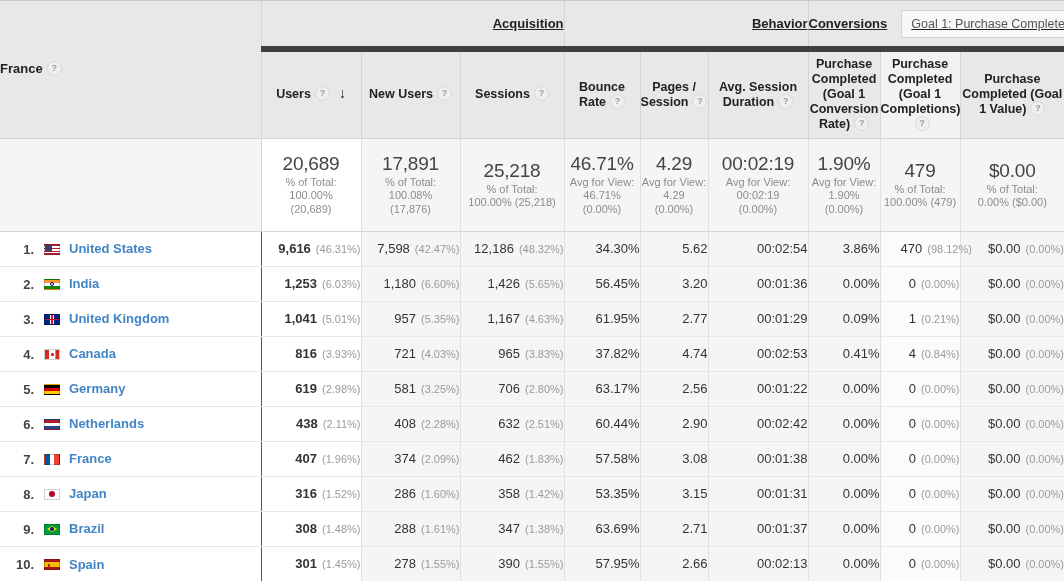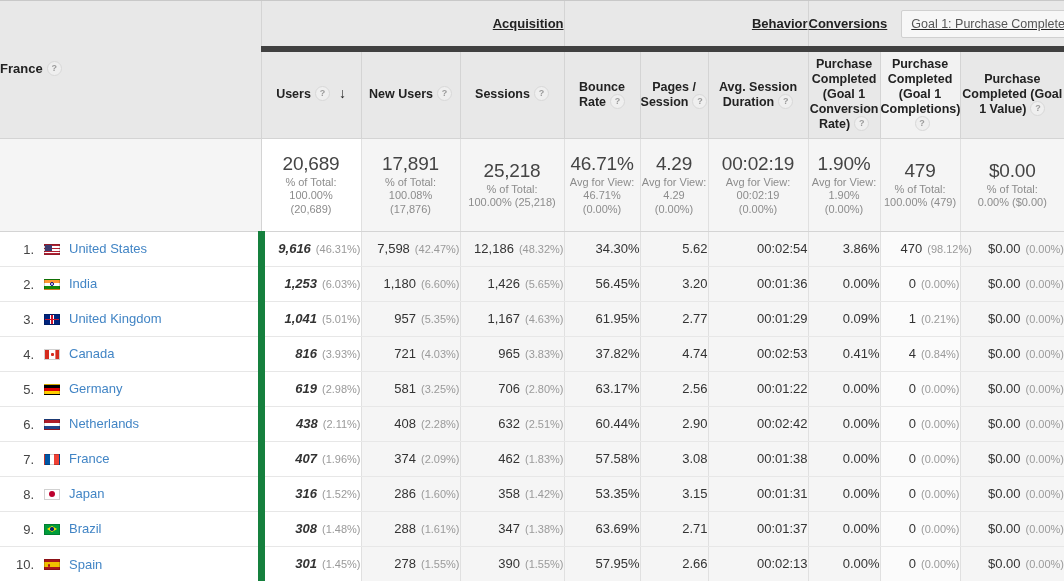--- a/index.html
+++ b/index.html
@@ -158,24 +158,25 @@
     line-height: 13.5px;
     margin-top: 1px;
   }
 
   
   .d-row td { height: 35px; border-bottom: 1px solid #e7e7e7; }
   .d-row:last-child td { border-bottom: none; }
 
   .c-country {
     background: #fff;
-    border-right: 7px solid #15803d;
+    border-right: 1px solid #15803d;
     padding-left: 0;
     text-align: left;
     white-space: nowrap;
+    font-weight: bold;
   }
   .idx {
     display: inline-block;
     width: 34px;
     text-align: right;
     color: #444;
     font-size: 13px;
     vertical-align: middle;
   }
   .flag {
@@ -204,21 +205,21 @@
     text-align: right;
     padding-right: 9px;
     font-size: 13px;
     color: #333;
     white-space: nowrap;
   }
   .c-num.white { background: #ffffff; }
   .c-num.hilite { background: #fbfbfb; padding-left: 20px; }
   .c-num.last { border-right: none; margin-left: 17px; }
   .v-main { color: #333; }
-  .v-main.bold { font-weight: bold; font-style: italic; }
+  .v-main.bold { font-weight: bold; }
   .v-pct { color: #9a9a9a; font-size: 11px; margin-left: 5px; }
 
   
   .fl-us { background:
       repeating-linear-gradient(to bottom,
         #b22234 0, #b22234 1.4px, #ffffff 1.4px, #ffffff 2.8px); }
   .fl-us:before {
     content:""; position:absolute; left:0; top:0; width:7px; height:6px;
     background:#3c3b6e;
   }

